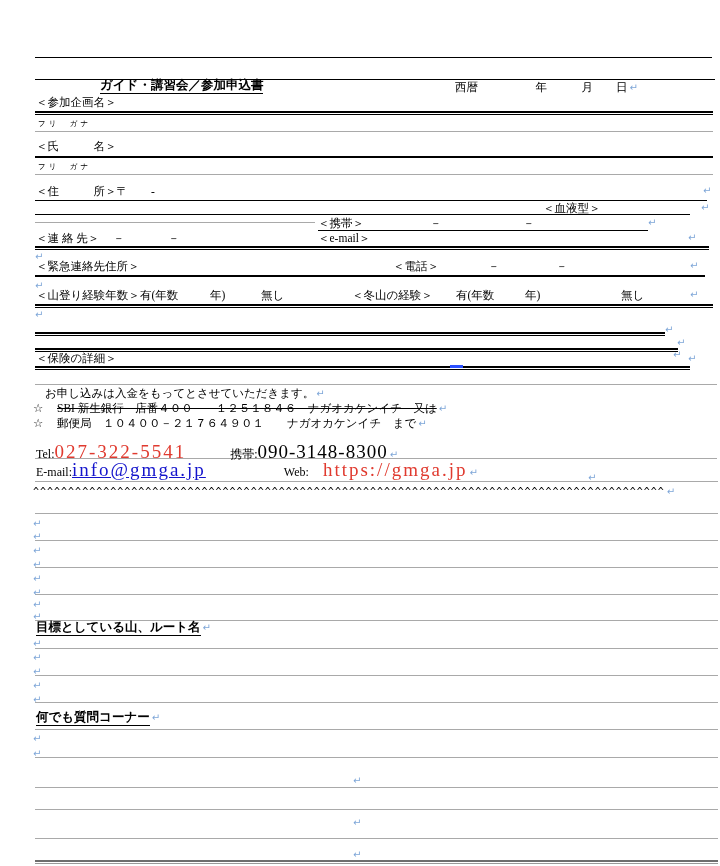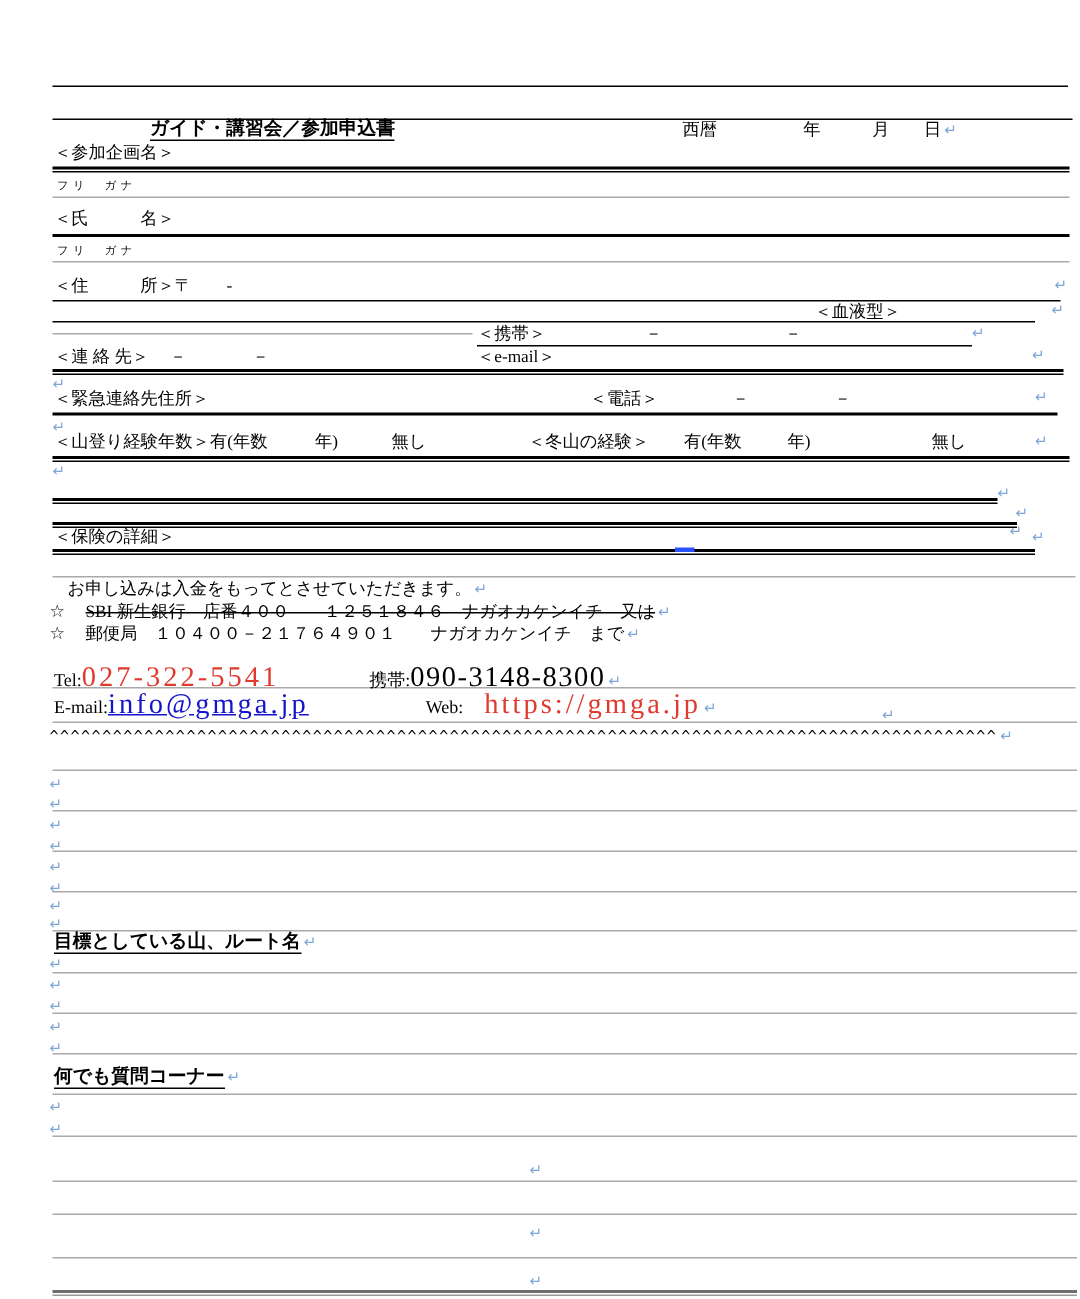--- a/index.html
+++ b/index.html
@@ -115,21 +115,21 @@
   <div class="rma" style="left:677px;top:338px">↵</div>
   <div class="rma" style="left:673px;top:350px">↵</div>
 
   <div class="t" style="left:36px;top:352px">＜保険の詳細＞</div>
   <div class="rma" style="left:688px;top:354px">↵</div>
 
   <div class="t" style="left:45px;top:387px"><span>お申し込みは入金をもってとさせていただきます。</span><span class="rm">↵</span></div>
   <div class="t" style="left:33px;top:402px"><span class="star">☆</span><span class="strike">SBI 新生銀行　店番４００　　１２５１８４６　ナガオカケンイチ　又は</span><span class="rm">↵</span></div>
   <div class="t" style="left:33px;top:417px"><span class="star">☆</span><span>郵便局　１０４００－２１７６４９０１　　ナガオカケンイチ　まで</span><span class="rm">↵</span></div>
 
-  <div class="t" style="left:36px;top:445px;font-size:12px"><span>Tel:</span><span class="red num">027-322-5541</span><span style="margin-left:60px">携帯:</span><span class="num" style="letter-spacing:1px">090-3148-8300</span><span class="rm">↵</span></div>
+  <div class="t" style="left:36px;top:445px;font-size:12px"><span>Tel:</span><span class="red num">027-322-5541</span><span style="margin-left:44px">携帯:</span><span class="num" style="letter-spacing:1px">090-3148-8300</span><span class="rm">↵</span></div>
   <div class="t" style="left:36px;top:463px;font-size:12px"><span>E-mail:</span><span class="lnk num">info@gmga.jp</span><span style="margin-left:78px">Web:</span><span class="red num" style="margin-left:14px">https://gmga.jp</span><span class="rm">↵</span></div>
   <div class="rma" style="left:588px;top:473px">↵</div>
 
   <div class="t" style="left:33px;top:485px;font-family:'DejaVu Sans Mono',monospace;font-size:10px;letter-spacing:1px"><span>^^^^^^^^^^^^^^^^^^^^^^^^^^^^^^^^^^^^^^^^^^^^^^^^^^^^^^^^^^^^^^^^^^^^^^^^^^^^^^^^^^^^^^^^^^</span><span class="rm">↵</span></div>
   <div class="rma" style="left:33px;top:519px">↵</div>
   <div class="rma" style="left:33px;top:532px">↵</div>
   <div class="rma" style="left:33px;top:546px">↵</div>
   <div class="rma" style="left:33px;top:560px">↵</div>
   <div class="rma" style="left:33px;top:574px">↵</div>
   <div class="rma" style="left:33px;top:588px">↵</div>

